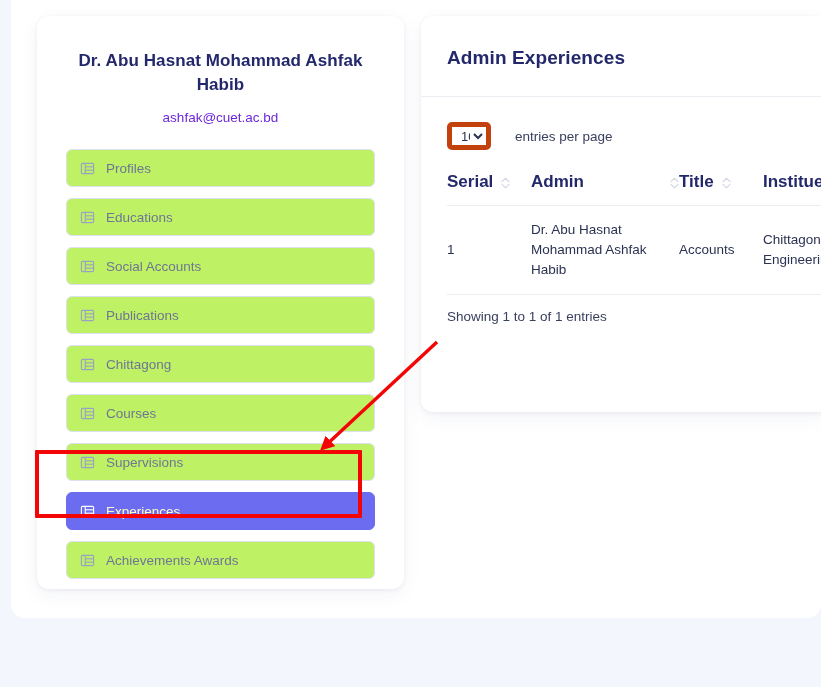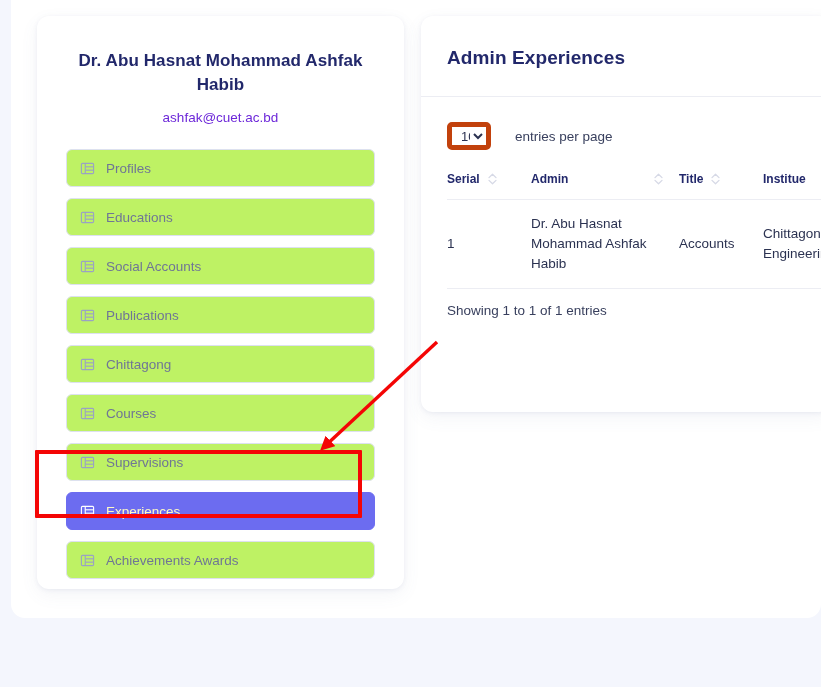--- a/index.html
+++ b/index.html
@@ -158,21 +158,21 @@
   }
 
   table.data-table {
     border-collapse: collapse;
     width: 480px;
     table-layout: fixed;
   }
 
   table.data-table th {
     text-align: center;
-    font-size: 12px;
+    font-size: 17px;
     font-weight: bold;
     color: #22286b;
     padding: 0 0 13px 0;
     vertical-align: middle;
     white-space: nowrap;
   }
 
   .th-inner { display: flex; align-items: center; }
 
   .sort-icon {

